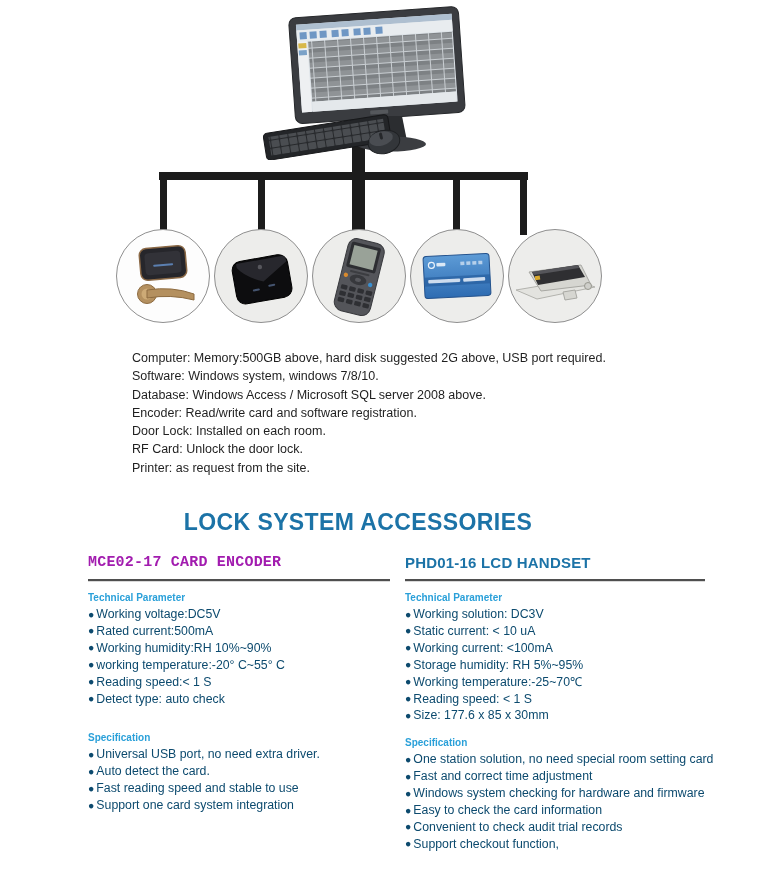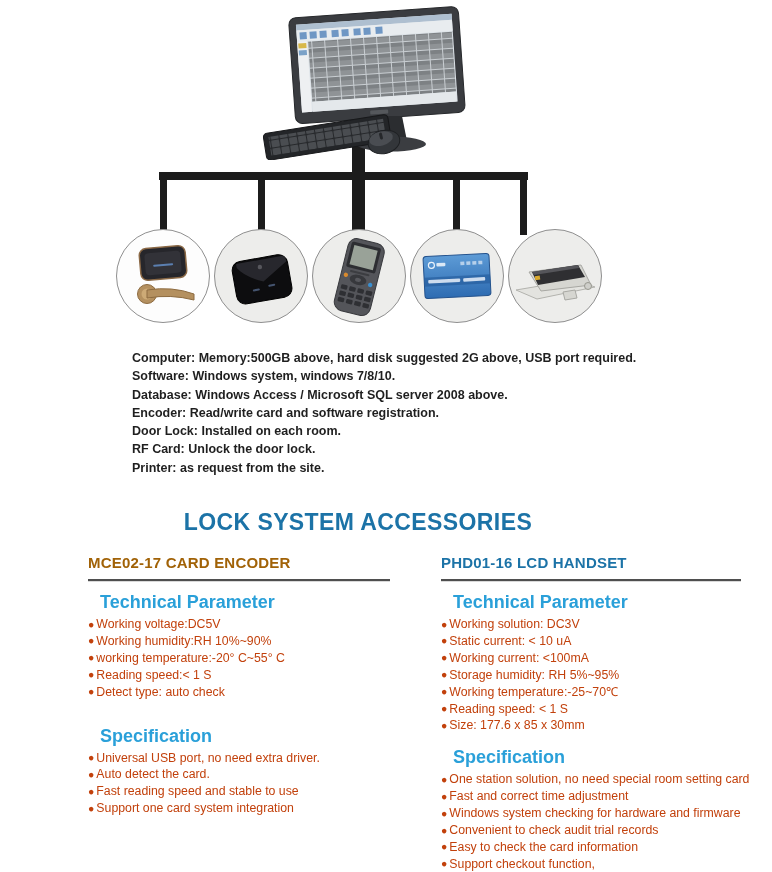--- a/index.html
+++ b/index.html
@@ -9,37 +9,37 @@
   
   .line{position:absolute;background:#1c1c1c;z-index:1;}
   #computer-svg{position:absolute;left:262px;top:4px;z-index:2;}
   .device-circle{position:absolute;top:229px;width:94px;height:94px;border-radius:50%;
                  border:1px solid #8f8f8f;background:#ededeb;z-index:3;box-sizing:border-box;}
   .device-circle.white{background:#fdfdfd;}
   .device-circle svg{display:block;}
 
   
   #sysreq{position:absolute;left:132px;top:349px;width:540px;}
-  #sysreq ul{list-style:none;margin:0;padding:0;font-weight:bold;}
+  #sysreq ul{list-style:none;margin:0;padding:0;}
   #sysreq li{font-size:12.5px;line-height:18.3px;color:#1f1f1f;white-space:nowrap;}
 
   
   #main-title{position:absolute;left:0;top:509px;width:716px;text-align:center;
               font-size:23px;font-weight:bold;letter-spacing:0.4px;}
 
   
   .product-col{position:absolute;top:554px;}
   #col-left{left:88px;width:302px;}
-  #col-right{left:441px;width:300px;}
+  #col-right{left:405px;width:300px;}
   .product-name{font-size:15px;font-weight:bold;letter-spacing:0.2px;margin:0;}
   .product-rule{height:0;border-top:2px solid #4f4f4f;box-shadow:0 1px 0 #d9d9d9;
                 margin-top:8px;}
-  .section-heading{font-size:18px;font-weight:bold;margin:11px 0 3px 12px;}
+  .section-heading{font-size:10px;font-weight:bold;margin:11px 0 3px 0;}
   .spec-list{list-style:none;margin:0;padding:0;}
-  .spec-list li{font-size:12.3px;line-height:16.9px;color:#c2410c;white-space:nowrap;}
+  .spec-list li{font-size:12.3px;line-height:16.9px;color:#0c4a6e;white-space:nowrap;}
   .spec-list li::before{content:"\25CF";font-size:10.5px;margin-right:2px;
                         position:relative;top:-0.5px;}
   .gap-left{margin-top:25px;}
   .gap-right{margin-top:13px;}
 </style>
 </head>
 <body>
 
 <div id="page">
 
@@ -201,25 +201,26 @@
         <li>Encoder: Read/write card and software registration.</li>
         <li>Door Lock: Installed on each room.</li>
         <li>RF Card: Unlock the door lock.</li>
         <li>Printer: as request  from the site.</li>
       </ul>
   </div>
 
   <div id="main-title" style="color: rgb(28, 115, 167);">LOCK SYSTEM ACCESSORIES</div>
 
   <div id="col-left" class="product-col">
-    <h2 class="product-name" style="color: #a16207;">MCE02-17 CARD ENCODER</h2>
+    <h2 class="product-name" style="color: #a21caf; font-family: Liberation Mono, monospace;">MCE02-17 CARD ENCODER</h2>
     <div class="product-rule"></div>
     <h3 class="section-heading" style="color: rgb(42, 160, 217);">Technical Parameter</h3>
     <ul class="spec-list">
         <li>Working voltage:DC5V</li>
+        <li>Rated current:500mA</li>
         <li>Working humidity:RH 10%~90%</li>
         <li>working temperature:-20° C~55° C</li>
         <li>Reading speed:&lt; 1 S</li>
         <li>Detect type: auto check</li>
       </ul>
     <h3 class="section-heading gap-left" style="color: rgb(42, 160, 217);">Specification</h3>
     <ul class="spec-list">
         <li>Universal USB port, no need extra driver.</li>
         <li>Auto detect the card.</li>
         <li>Fast reading speed and stable to use</li>
@@ -238,19 +239,19 @@
         <li>Storage humidity: RH 5%~95%</li>
         <li>Working temperature:-25~70℃</li>
         <li>Reading speed:  &lt; 1 S</li>
         <li>Size: 177.6 x 85 x 30mm</li>
       </ul>
     <h3 class="section-heading gap-right" style="color: rgb(42, 160, 217);">Specification</h3>
     <ul class="spec-list">
         <li>One station solution, no need special room setting card</li>
         <li>Fast and correct time adjustment</li>
         <li>Windows system checking for hardware and firmware</li>
+        <li>Easy to check the card information</li>
         <li>Convenient to check audit trial records</li>
-        <li>Easy to check the card information</li>
         <li>Support checkout function,</li>
       </ul>
   </div>
 
 </div>
 
 </body></html>

